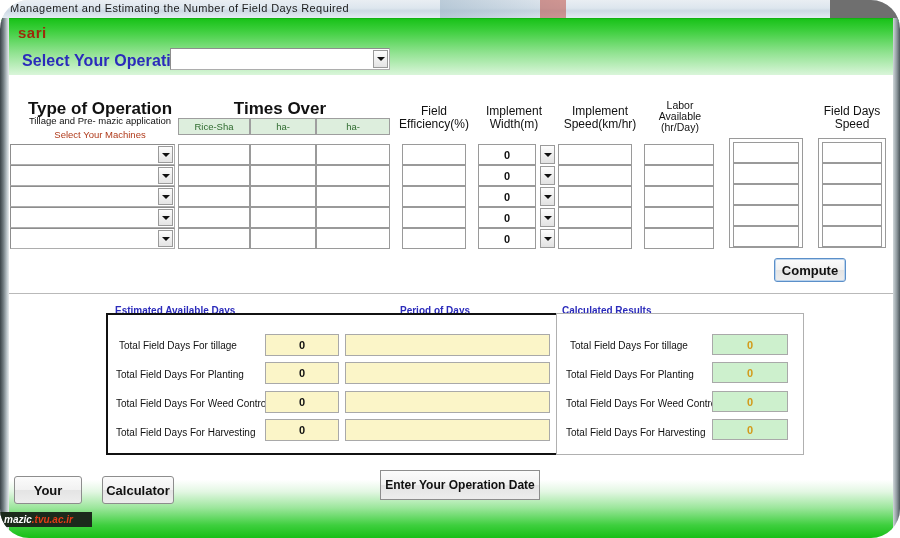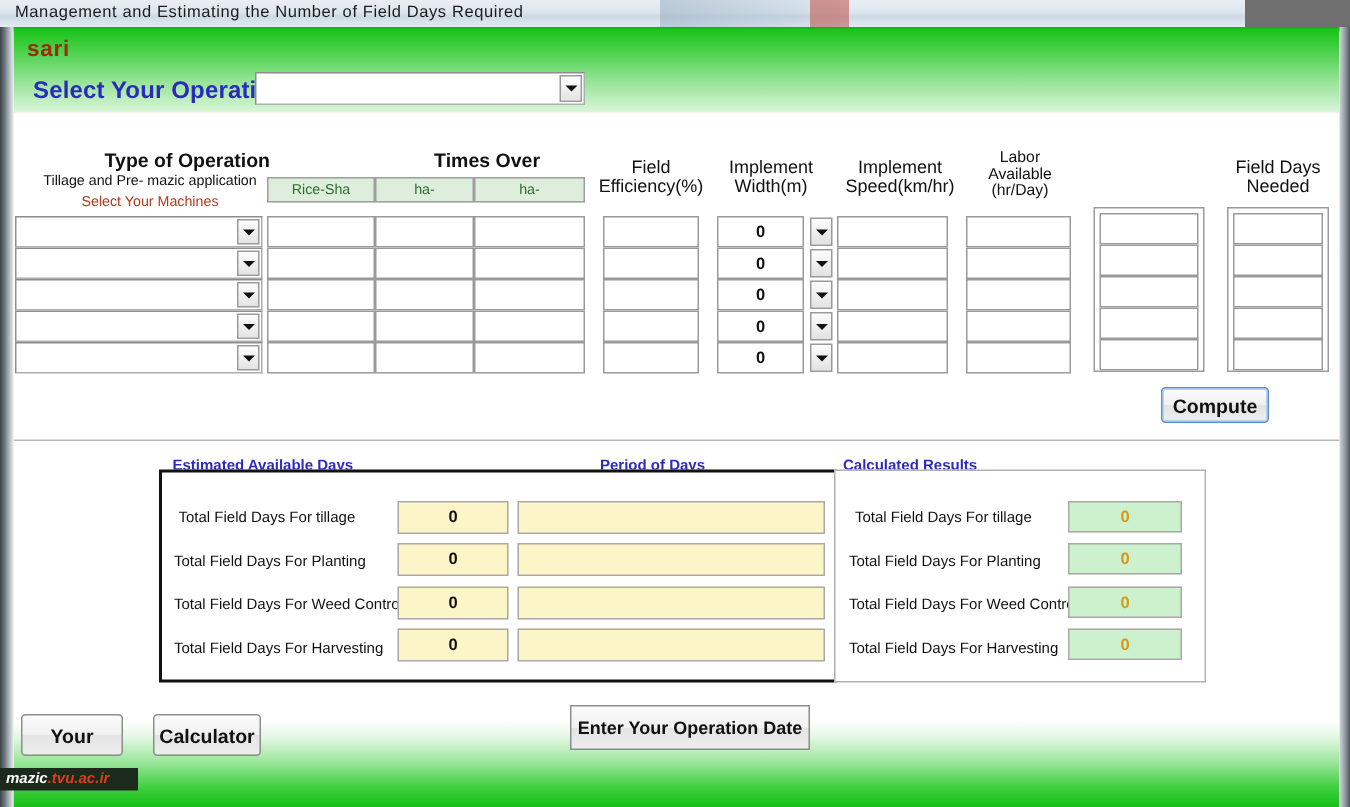--- a/index.html
+++ b/index.html
@@ -2,21 +2,21 @@
 <html><head>
 <meta charset="utf-8">
 <style>
   html,body{margin:0;padding:0;}
   body{
     width:900px;height:538px;overflow:hidden;
     background:#ffffff;
     font-family:"Liberation Sans", sans-serif;
     -webkit-font-smoothing:none;
   }
-  .app{position:relative;width:900px;height:538px;overflow:hidden;background:#e5e5e5;}
+  .app{position:relative;width:900px;height:538px;overflow:hidden;background:#e5e5e5;border-radius:29px;}
 
   
   .titlebar{
     position:absolute;left:0;top:0;width:900px;height:18px;
     background:linear-gradient(to bottom,#e9eef3 0%,#dde6ee 45%,#cdd9e4 60%,#e3ebf2 100%);
     border-bottom:1px solid #9fb3c4;
     overflow:hidden;
   }
   .titlebar .blur1{position:absolute;left:440px;top:0;width:120px;height:18px;background:linear-gradient(to right,rgba(150,175,195,.55),rgba(190,205,220,.2));}
   .titlebar .blur2{position:absolute;left:540px;top:0;width:26px;height:18px;background:rgba(190,80,70,.55);}
@@ -78,21 +78,21 @@
   .tablepanel{
     position:absolute;left:9px;top:75px;width:884px;height:218px;
     background:#ffffff;border-bottom:1px solid #b9b9b9;
   }
 
   .hdr{position:absolute;text-align:center;font-size:12px;color:#111;line-height:13px;}
   .hdr-big{font-size:14px;font-weight:bold;}
   .hdr-sub{font-size:9.5px;color:#111;}
   .hdr-red{font-size:9.5px;color:#b03a1a;}
 
-  .grp-head{position:absolute;font-size:13px;font-weight:bold;color:#111;text-align:right;}
+  .grp-head{position:absolute;font-size:17px;font-weight:bold;color:#111;text-align:center;}
 
   
   .ghcell{
     position:absolute;height:17px;background:#ddeedd;border:1px solid #9e9e9e;
     box-sizing:border-box;font-size:9.5px;color:#2f6b2f;
     display:flex;align-items:center;justify-content:center;
   }
 
   
   .cell{
@@ -204,21 +204,21 @@
     <span>Implement</span><br>
     <span>Speed(km/hr)</span>
   </div>
   <div class="hdr" style="left:644px;top:100px;width:72px;line-height:11px;font-size:10.5px;">
     <span>Labor</span><br>
     <span>Available</span><br>
     <span>(hr/Day)</span>
   </div>
   <div class="hdr" style="left:812px;top:105px;width:80px;">
     <span>Field Days</span><br>
-    <span>Needed</span>
+    <span>Speed</span>
   </div>
 
   <div class="rightbox" style="left:729px;top:138px;width:74px;height:110px;"></div>
   <div class="rightbox" style="left:818px;top:138px;width:68px;height:110px;"></div>
 
   <div class="combo" style="left:10px;top:144px;width:165px;height:21px;">
     <div class="arrowbtn">
         <div class="arrowglyph"></div>
       </div>
   </div>

